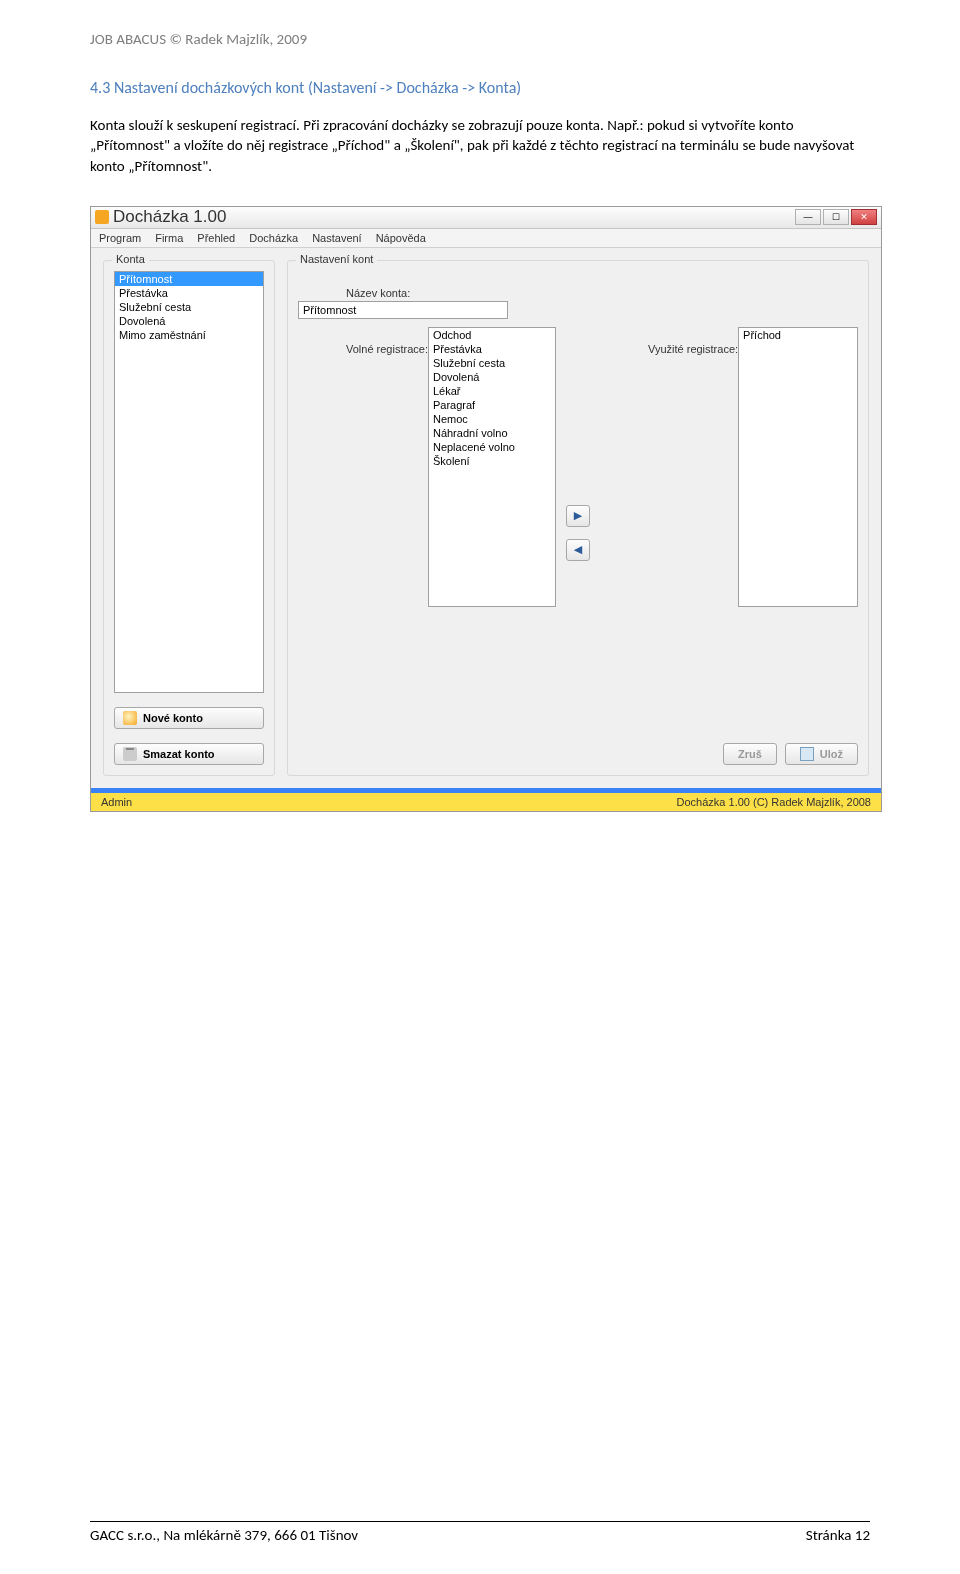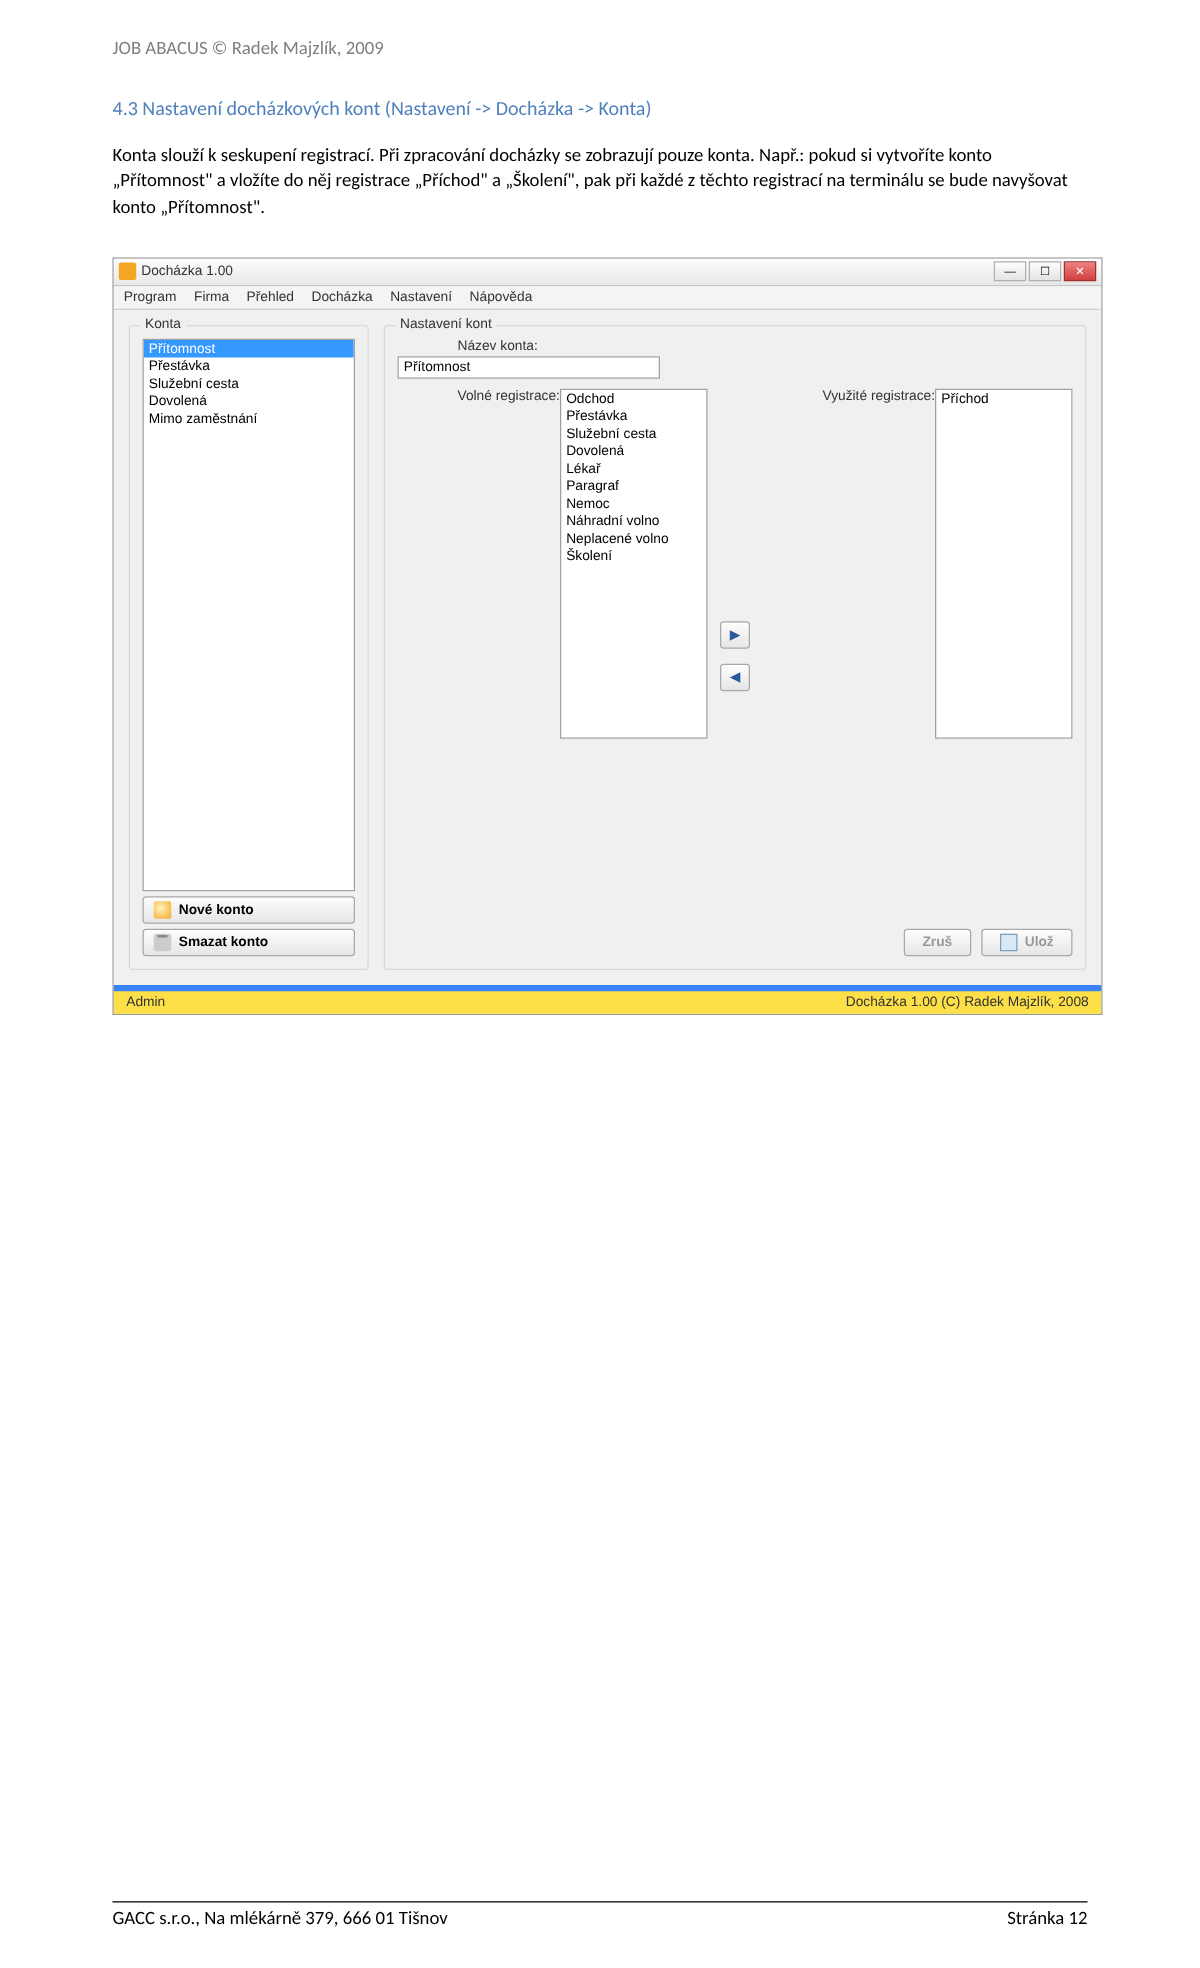--- a/index.html
+++ b/index.html
@@ -49,21 +49,21 @@
     align-items: center;
     padding: 0 4px;
     border-bottom: 1px solid #c6c6c6;
   }
   .app-icon {
     width: 14px; height: 14px;
     background: #f5a623;
     border-radius: 2px;
     margin-right: 4px;
   }
-  .title-text { flex: 1; font-size: 11px; color: #333; }
+  .title-text { flex: 1; font-size: 17px; color: #333; }
   .win-btns { display: flex; gap: 2px; }
   .wbtn {
     width: 26px; height: 16px;
     border: 1px solid #b0b0b0;
     background: linear-gradient(#fdfdfd,#e4e4e4);
     display: flex; align-items: center; justify-content: center;
     font-size: 9px;
   }
   .wbtn.close { background: linear-gradient(#f08080,#d04040); color:#fff; border-color:#a03030;}
   .menubar {
@@ -90,21 +90,21 @@
     position: relative;
   }
   .group-label {
     position: absolute;
     top: -8px; left: 8px;
     background: #f0f0f0;
     padding: 0 4px;
     font-size: 11px;
     color: #333;
   }
-  .left-col { width: 192px; display:flex; flex-direction:column; }
+  .left-col { width: 172px; display:flex; flex-direction:column;gap:10px; }
   .right-col { flex:1; display:flex; flex-direction:column; }
   .listbox {
     background: #fff;
     border: 1px solid #a0a0a0;
     flex: 1;
     font-size: 11px;
     overflow: hidden;
   }
   .listbox .item { padding: 1px 4px; white-space: nowrap; }
   .listbox .item.selected { background: #3399ff; color: #fff; }
@@ -121,21 +121,21 @@
     margin-top: 4px;
     cursor: default;
     font-weight: bold;
   }
   .btn.disabled { color: #999; }
   .btn .icon { width:14px; height:14px; display:inline-block; }
   .icon-new { background: radial-gradient(circle at 40% 40%, #fff3c0, #f5a623); border-radius:2px;}
   .icon-delete { background: #ccc; border-radius:2px; position:relative;}
   .icon-delete::before{content:"";position:absolute;left:3px;top:1px;width:8px;height:2px;background:#888;}
   .icon-save{background:#d9e8f5;border:1px solid #7aa0c0;}
-  .field-label { font-size: 11px; color:#333; margin-top:0;padding-left:48px; }
+  .field-label { font-size: 11px; color:#333; margin-top:16px;padding-left:48px; }
   .textfield {
     width: 210px;
     background:#fff;
     border:1px solid #a0a0a0;
     padding:2px 4px;
     font-size:11px;
     margin:2px 0 8px 0;
   }
   .reg-row { display:flex; gap:10px; flex:1; }
   .reg-col { display:flex; flex-direction:row; flex:1; }

